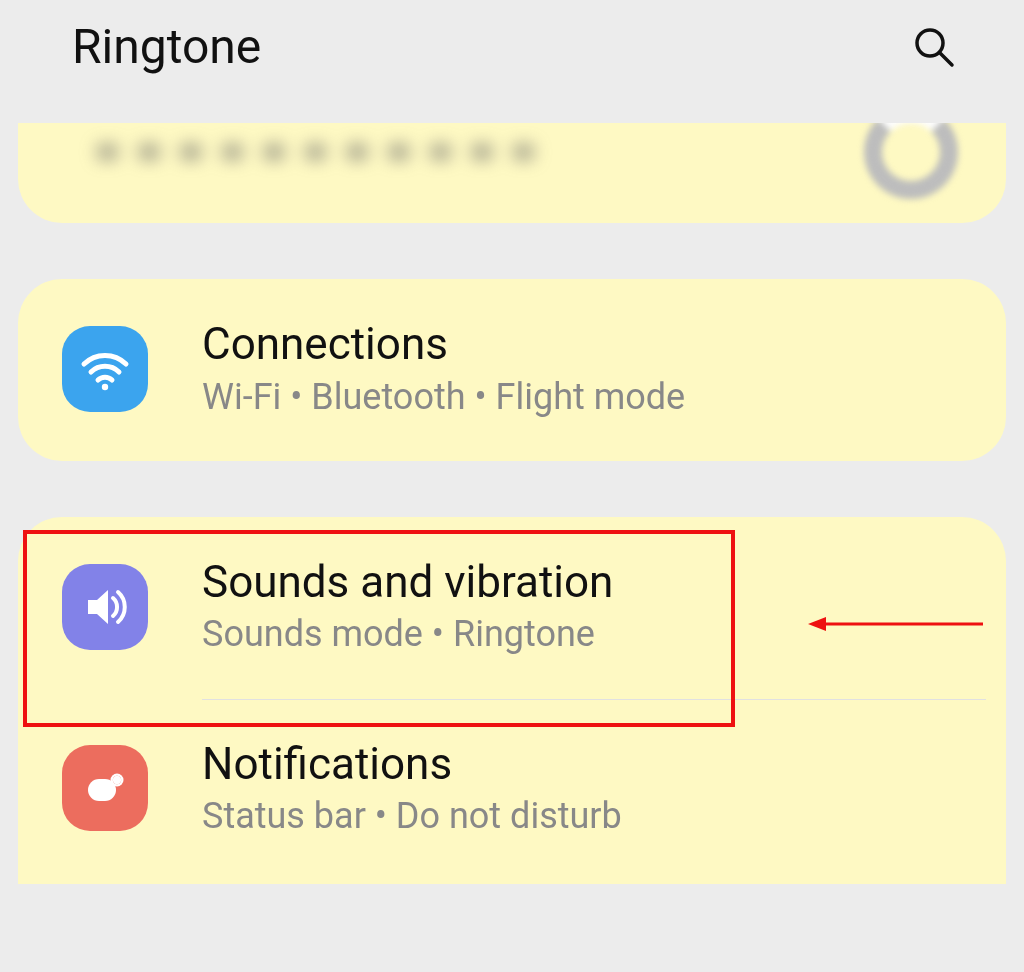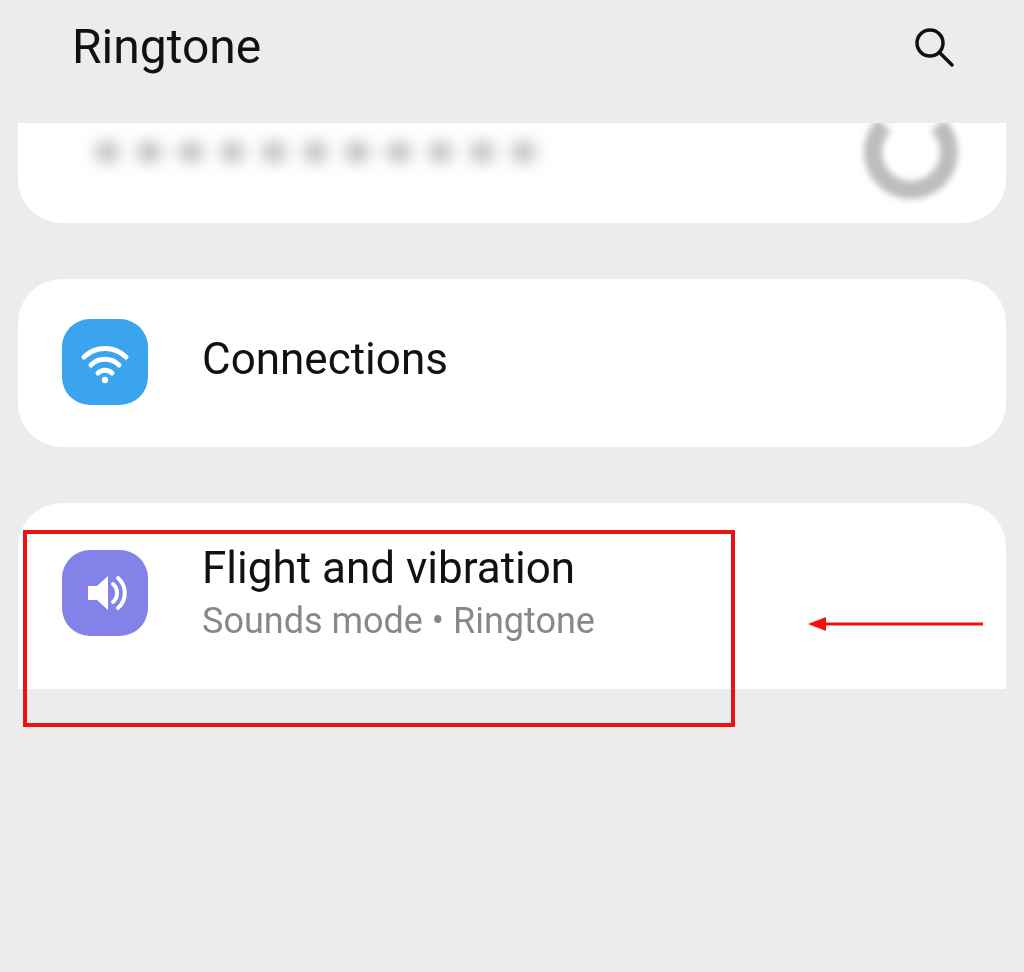--- a/index.html
+++ b/index.html
@@ -27,21 +27,21 @@
     width: 56px;
     height: 56px;
     display: flex;
     align-items: center;
     justify-content: center;
     cursor: pointer;
   }
 
   
   .card {
-    background: #ffffff;
+    background: #fef9c3;
     border-radius: 44px;
     margin: 0 18px;
   }
   .account-card {
     margin-top: 30px;
     position: relative;
     height: 100px;
     overflow: hidden;
     border-top-left-radius: 0;
     border-top-right-radius: 0;
@@ -172,39 +172,54 @@
     <div class="row-icon icon-blue">
       <svg width="54" height="54" viewBox="0 0 54 54">
         <path d="M6 22 A30 30 0 0 1 48 22" fill="none" stroke="#fff" stroke-width="5" stroke-linecap="round"></path>
         <path d="M13 30 A20 20 0 0 1 41 30" fill="none" stroke="#fff" stroke-width="5" stroke-linecap="round"></path>
         <path d="M20 38 A10 10 0 0 1 34 38" fill="none" stroke="#fff" stroke-width="5" stroke-linecap="round"></path>
         <circle cx="27" cy="45" r="3.2" fill="#fff"></circle>
       </svg>
     </div>
     <div class="row-texts">
       <div class="row-title">Connections</div>
+      <div class="row-sub">Wi-Fi  •  Bluetooth  •  Flight mode</div>
     </div>
   </div>
 </div>
 
 <div class="card group-card">
   <div class="row">
     <div class="row-icon icon-purple">
       <svg width="54" height="54" viewBox="0 0 54 54">
         <path d="M10 20 L10 34 L19 34 L30 44 L30 10 L19 20 Z" fill="#fff"></path>
         <path d="M35 18 A12 12 0 0 1 35 36" fill="none" stroke="#fff" stroke-width="4" stroke-linecap="round"></path>
         <path d="M40 12 A20 20 0 0 1 40 42" fill="none" stroke="#fff" stroke-width="4" stroke-linecap="round"></path>
       </svg>
     </div>
     <div class="row-texts">
-      <div class="row-title">Flight and vibration</div>
+      <div class="row-title">Sounds and vibration</div>
       <div class="row-sub">Sounds mode  •  Ringtone</div>
     </div>
   </div>
 
+  <div class="row">
+    <div class="row-icon icon-red">
+      <svg width="54" height="54" viewBox="0 0 54 54">
+        <rect x="10" y="18" width="28" height="22" rx="11" fill="#fff"></rect>
+        <circle cx="39" cy="19" r="6.5" fill="#fff"></circle>
+        <circle cx="39" cy="19" r="4.2" fill="#ec6d5e"></circle>
+        <circle cx="39" cy="19" r="4.2" fill="#fff"></circle>
+      </svg>
+    </div>
+    <div class="row-texts">
+      <div class="row-title">Notifications</div>
+      <div class="row-sub">Status bar  •  Do not disturb</div>
+    </div>
+  </div>
 </div>
 
 <div class="highlight-box" style="left:23px; top:530px; width:712px; height:197px;"></div>
 
 <svg class="arrow-annot" style="left:808px; top:614px;" width="175" height="20" viewBox="0 0 175 20">
   <line x1="175" y1="10" x2="14" y2="10" stroke="#e11" stroke-width="3"></line>
   <polygon points="0,10 18,3 18,17" fill="#e11"></polygon>
 </svg>
 
 </body></html>

